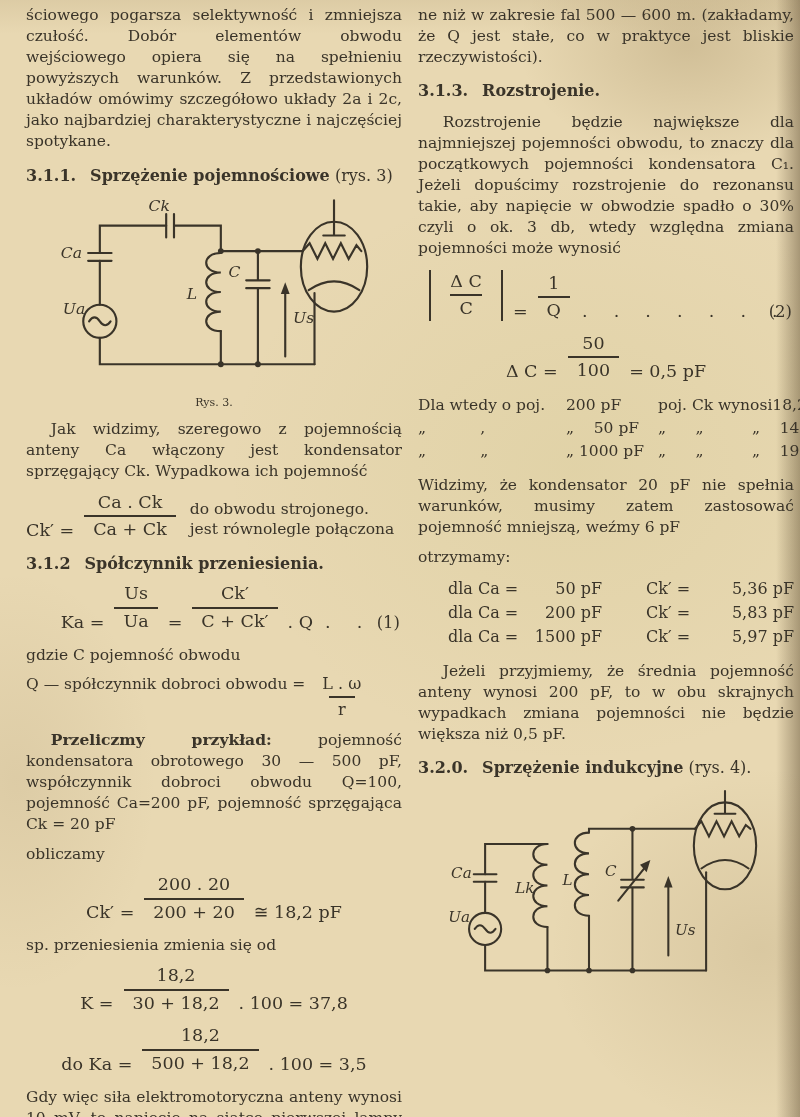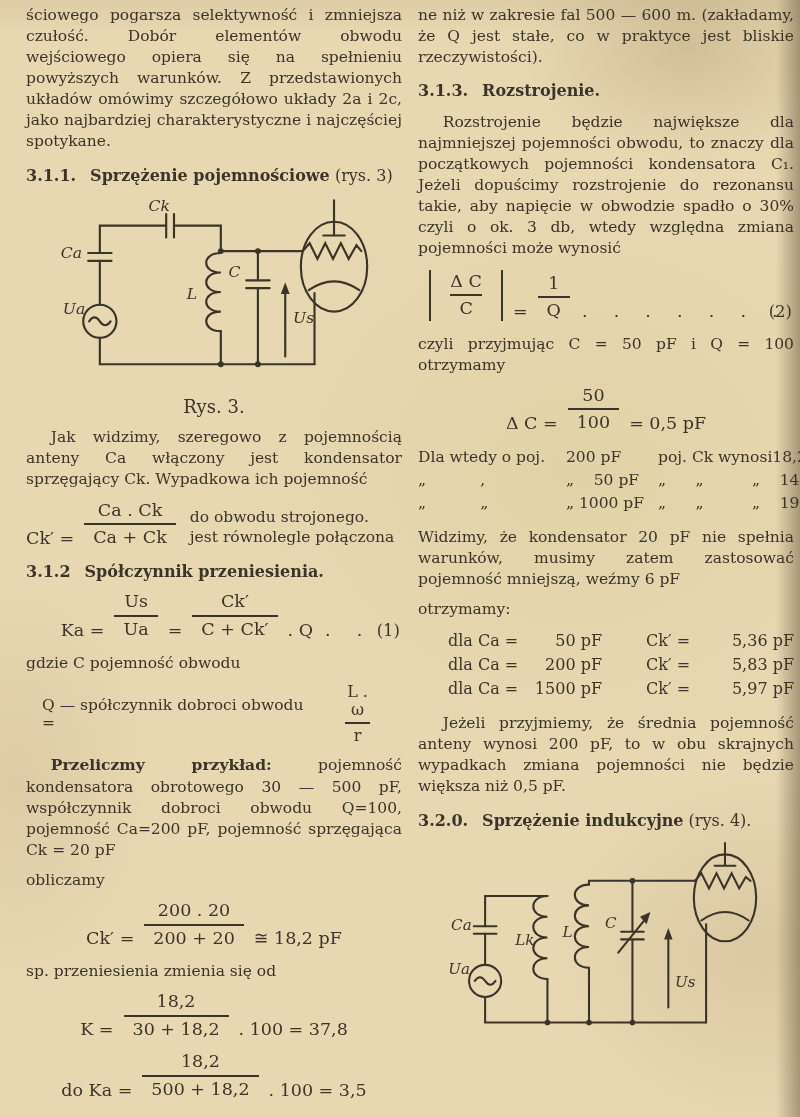--- a/index.html
+++ b/index.html
@@ -29,25 +29,25 @@
   .f-lhs{margin-right:10px;white-space:pre;}
   .f-mid{margin:0 10px;white-space:pre;}
   .f-rhs{margin-left:10px;white-space:pre;}
   .frac{display:inline-flex;flex-direction:column;align-items:center;text-align:center;line-height:1.12;}
   .frac .num{padding:0 9px 3px;}
   .frac .den{padding:3px 9px 0;border-top:2px solid #3a3429;}
   .f-ann{display:flex;flex-direction:column;margin-left:14px;font-size:15.5px;line-height:1.32;text-align:left;}
   .eqnum{position:absolute;right:2px;font-size:16.5px;}
   .dots{margin-left:12px;white-space:pre;letter-spacing:5px;}
   .abs{display:inline-flex;align-items:stretch;border-left:2px solid #3a3429;border-right:2px solid #3a3429;padding:2px 10px;}
-  .q-line{display:flex;align-items:center;font-size:15.5px;margin:2px 16px 10px;}
+  .q-line{display:flex;align-items:flex-start;font-size:15.5px;margin:2px 0 10px;}
   .q-line .frac{font-size:16px;margin-left:8px;}
   .fig{margin:6px 0 10px;text-align:center;}
   .fig svg{display:block;margin:0 auto;}
-  .fig-caption{font-size:18px;margin-top:4px;}
+  .fig-caption{font-size:11px;margin-top:4px;}
   .fig4-caption{font-size:15px;line-height:1.3;margin-top:4px;}
   .t1{margin:4px 0 12px;}
   .t1-row{display:flex;font-size:15.5px;line-height:1.48;}
   .t1-c1{flex:0 0 148px;white-space:pre;}
   .t1-c2{flex:0 0 92px;white-space:pre;}
   .t1-c3{flex:0 0 94px;white-space:pre;}
   .t1-c4{flex:1;white-space:pre;}
   .t2{margin:4px 0 12px;}
   .t2-row{display:flex;font-size:16px;line-height:1.5;padding-left:30px;}
   .t2-c1{width:82px;white-space:pre;}
@@ -201,21 +201,20 @@
         </span>
       <span class="f-mid">=</span>
       <span class="frac">
           <span class="num">1</span>
           <span class="den">Q</span>
         </span>
       <span class="dots">.  .  .  .  .  .  .</span>
       <span class="eqnum">(2)</span>
     </div>
 
-    <p>czyli przyjmując C = 50 pF i Q = 100 otrzymamy</p>
 
     <div class="formula">
       <span class="f-lhs">Δ C =</span>
       <span class="frac">
           <span class="num">50</span>
           <span class="den">100</span>
         </span>
       <span class="f-rhs">= 0,5 pF</span>
     </div>
 

